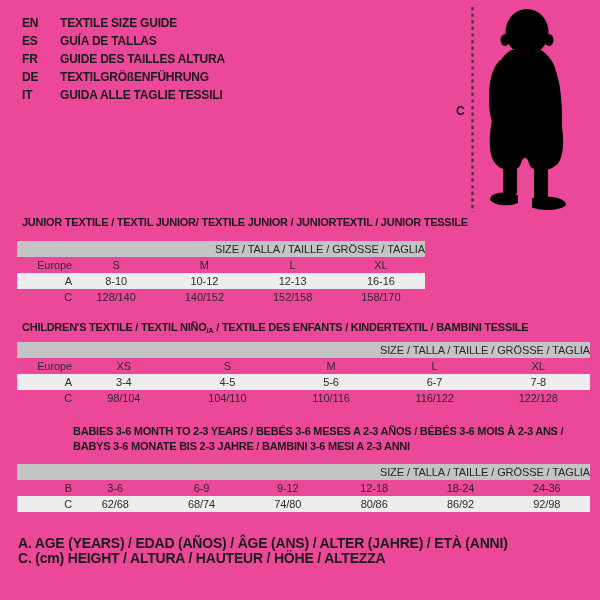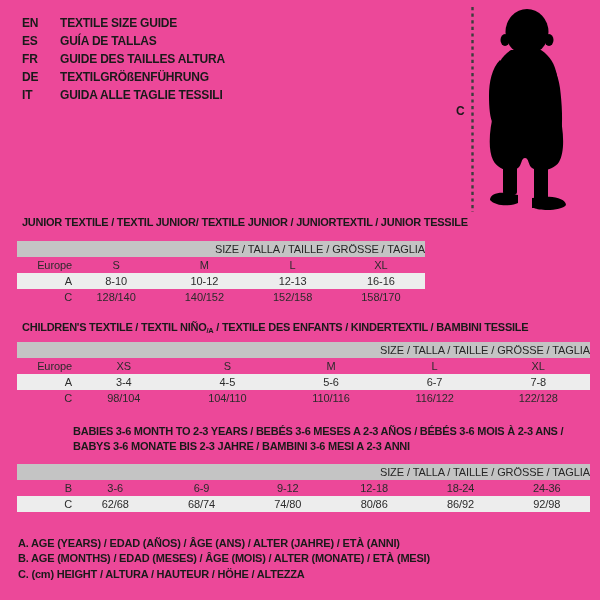--- a/index.html
+++ b/index.html
@@ -27,21 +27,21 @@
   table.size-table td{height:16px;padding:0;text-align:center;font-weight:400;color:#2b2b2b;letter-spacing:-0.1px;white-space:nowrap;overflow:hidden;}
   table.size-table td:first-child{text-align:right;padding-left:4px;}
   table.size-table tr.bar-row td{background:#c4c4c4;color:#262626;text-align:right;padding-left:4px;}
   table.size-table tr:nth-child(3) td{background:#ededed;}
   col.label-col{width:55px;}
   .t1{left:17px;top:241px;width:408px;}
   .t2{left:17px;top:342px;width:573px;}
   .t3{left:17px;top:464px;width:573px;}
 
   
-  .notes{position:absolute;left:18px;top:536px;font-weight:700;font-size:11px;letter-spacing:-0.2px;line-height:15.3px;white-space:nowrap;}
+  .notes{position:absolute;left:18px;top:536px;font-weight:700;font-size:14px;letter-spacing:-0.2px;line-height:15.3px;white-space:nowrap;}
 </style>
 </head>
 <body>
 
 <div class="page">
 
   <div class="lang-block">
     <div class="lang-row">
       <span class="lang-code">EN</span>
       <span class="lang-label">TEXTILE SIZE GUIDE</span>
@@ -200,17 +200,16 @@
       <td>74/80</td>
       <td>80/86</td>
       <td>86/92</td>
       <td>92/98</td>
     </tr>
   </tbody>
     </table>
 
   <div class="notes">
     <div>A. AGE (YEARS) / EDAD (AÑOS) / ÂGE (ANS) / ALTER (JAHRE) / ETÀ (ANNI)</div>
-    <div>B. AGE (MONTHS) / EDAD (MESES) / ÂGE (MOIS) / ALTER (MONATE) / ETÀ (MESI)</div>
     <div>C. (cm) HEIGHT / ALTURA / HAUTEUR / HÖHE / ALTEZZA</div>
   </div>
 
 </div>
 
 </body></html>

